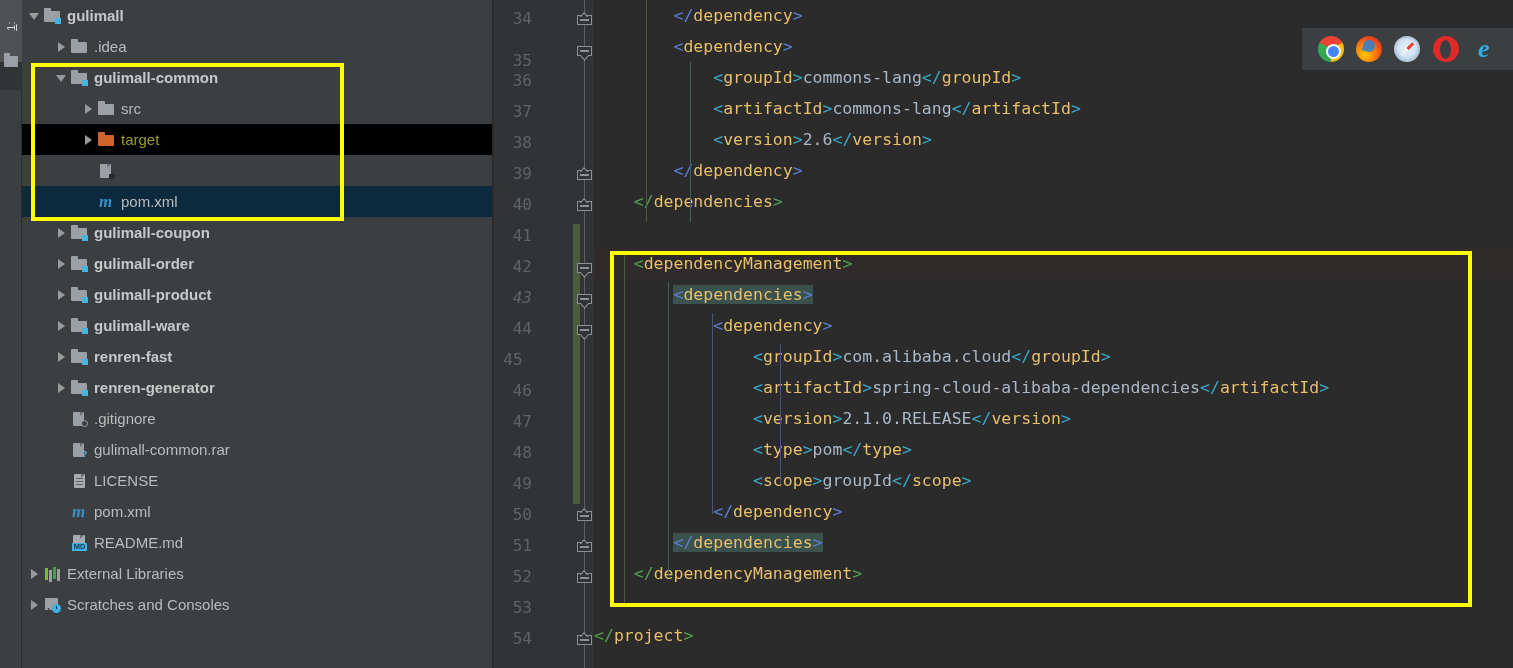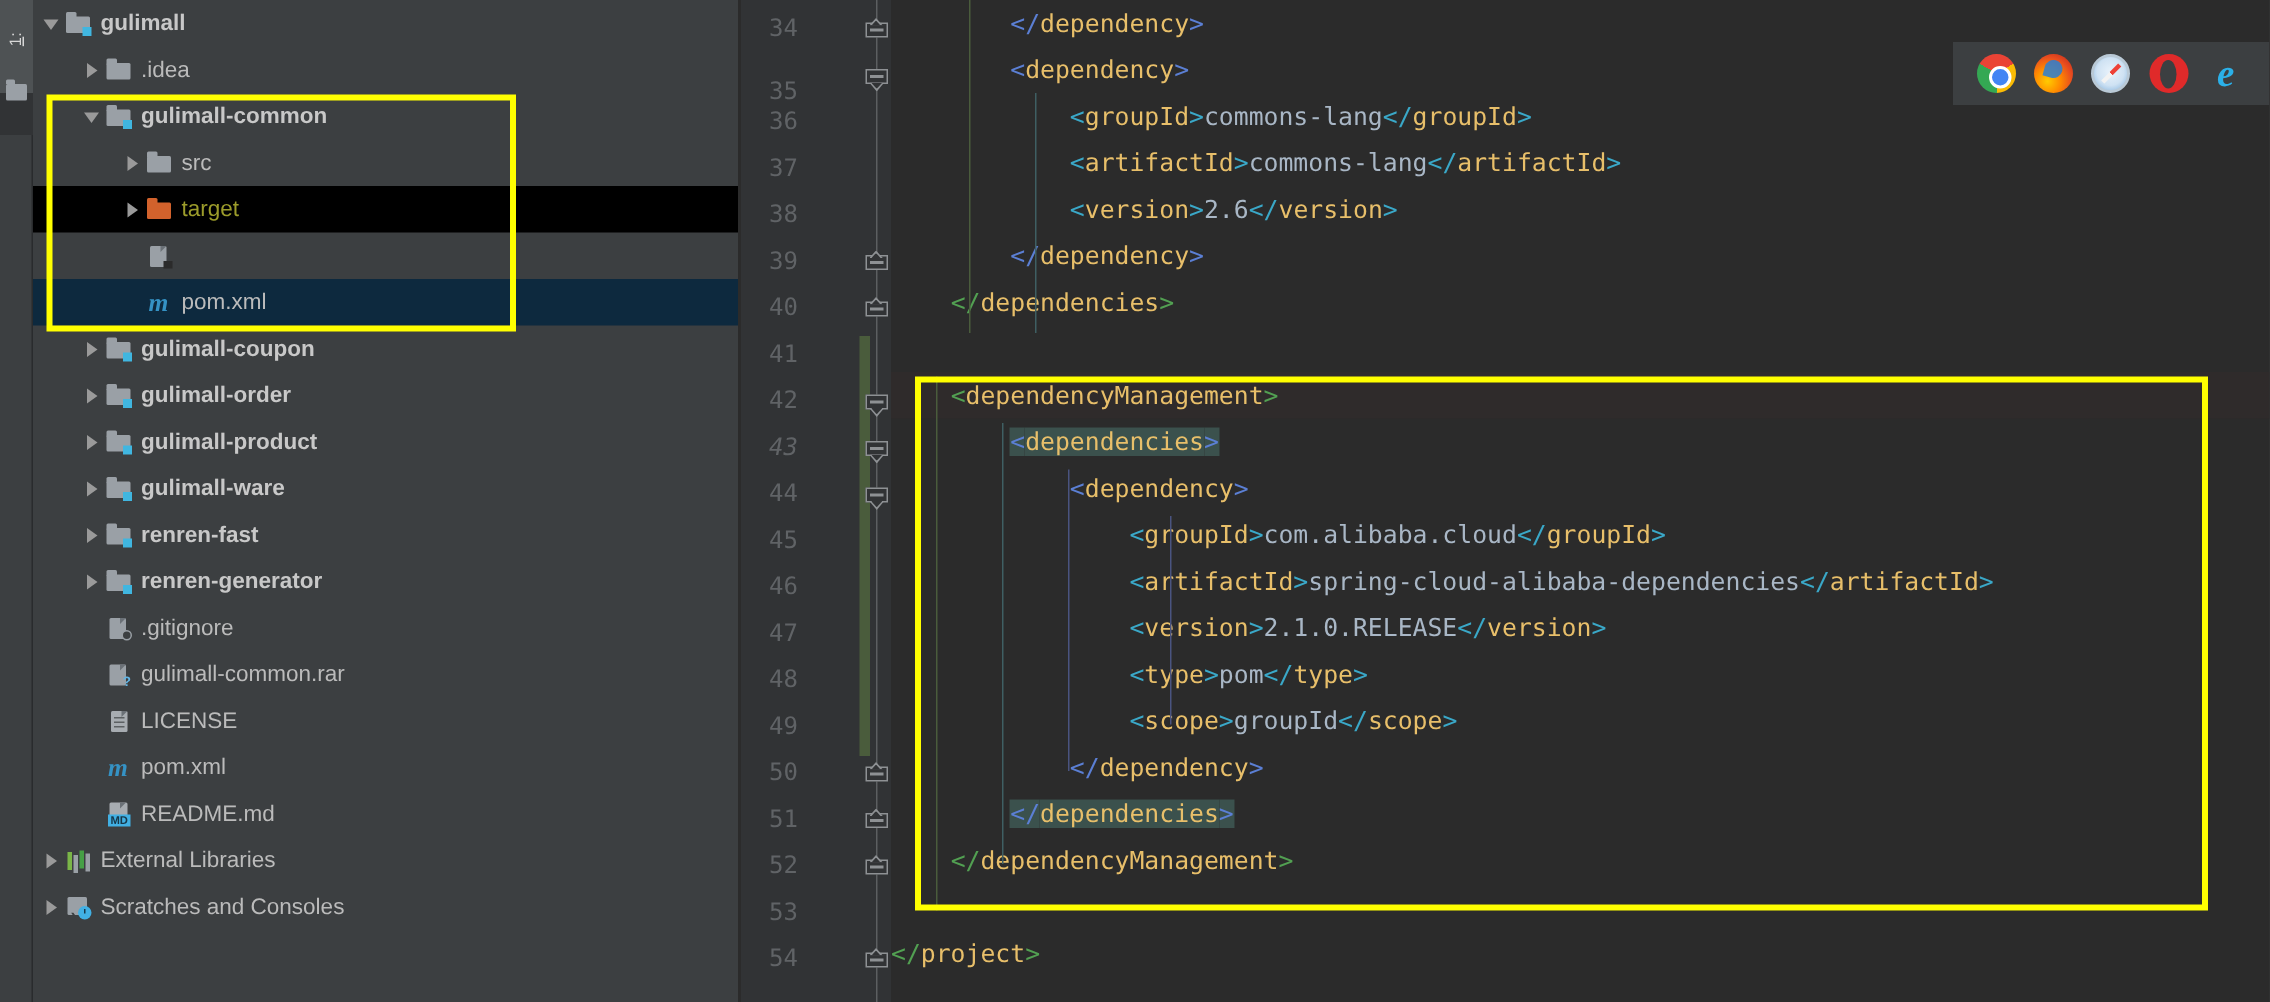--- a/index.html
+++ b/index.html
@@ -501,21 +501,21 @@
           <div class="body"></div>
           <div class="dash"></div>
           <div class="foot"></div>
         </div>
         <div class="lnum" style="top: 313px;">44</div>
         <div class="fold expanded" style="top: 322px;">
           <div class="body"></div>
           <div class="dash"></div>
           <div class="foot"></div>
         </div>
-        <div class="lnum" style="top: 344px;">45</div>
+        <div class="lnum" style="top: 344px; text-align: center;">45</div>
         <div class="lnum" style="top: 375px;">46</div>
         <div class="lnum" style="top: 406px;">47</div>
         <div class="lnum" style="top: 437px;">48</div>
         <div class="lnum" style="top: 468px;">49</div>
         <div class="lnum" style="top: 499px;">50</div>
         <div class="fold open" style="top: 508px;">
           <div class="body"></div>
           <div class="roof"></div>
           <div class="dash"></div>
         </div>

